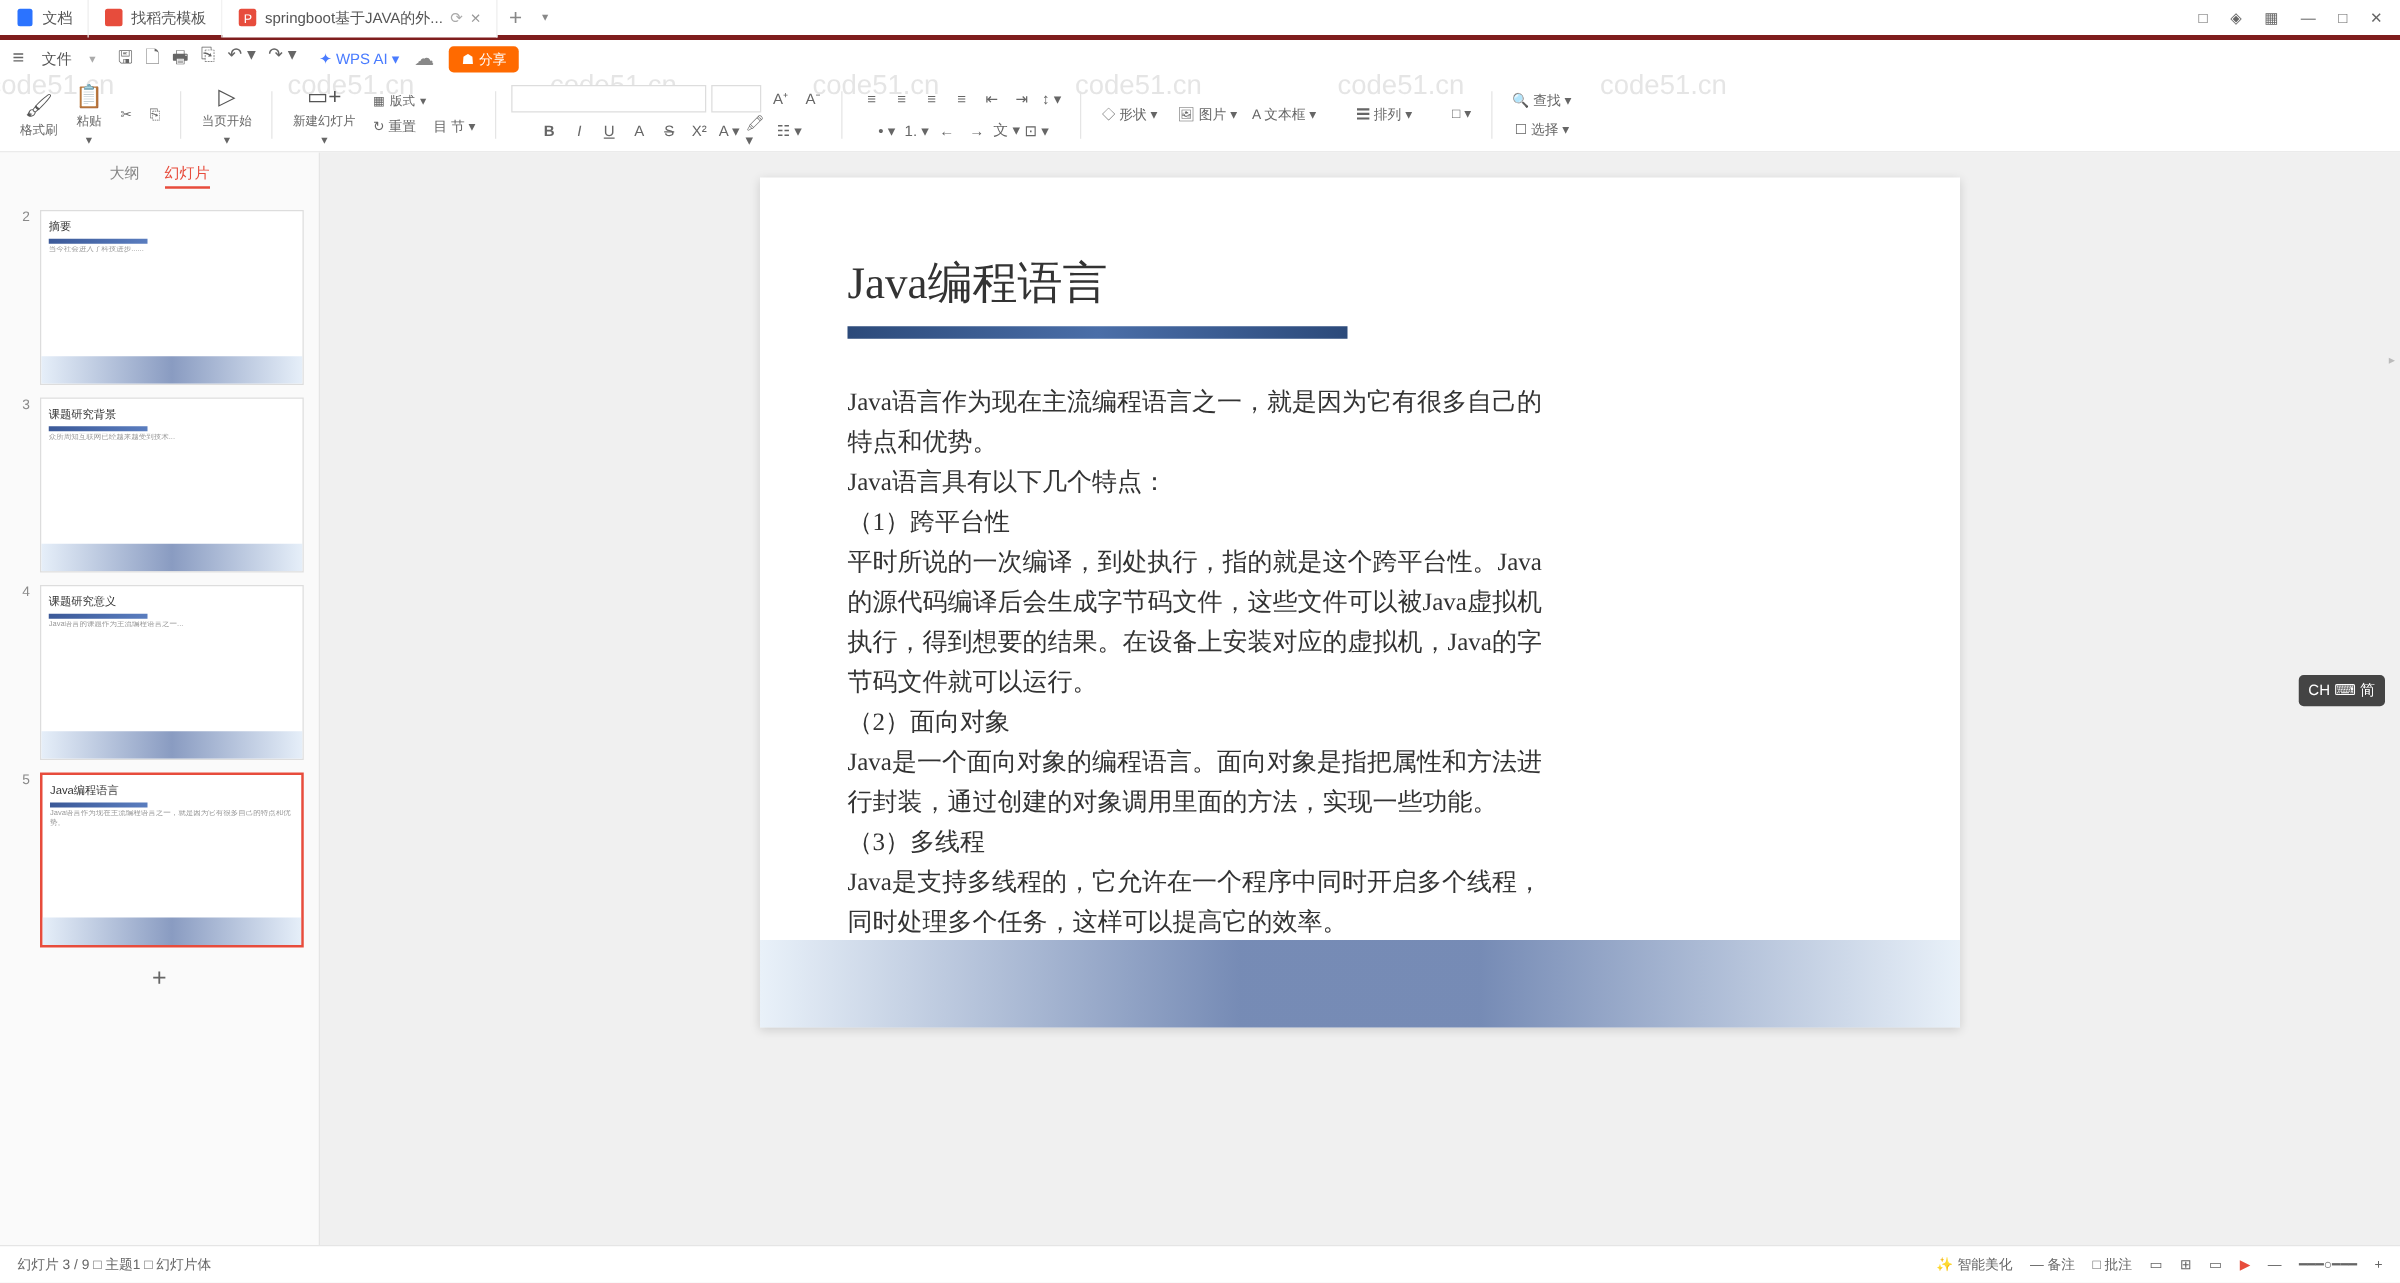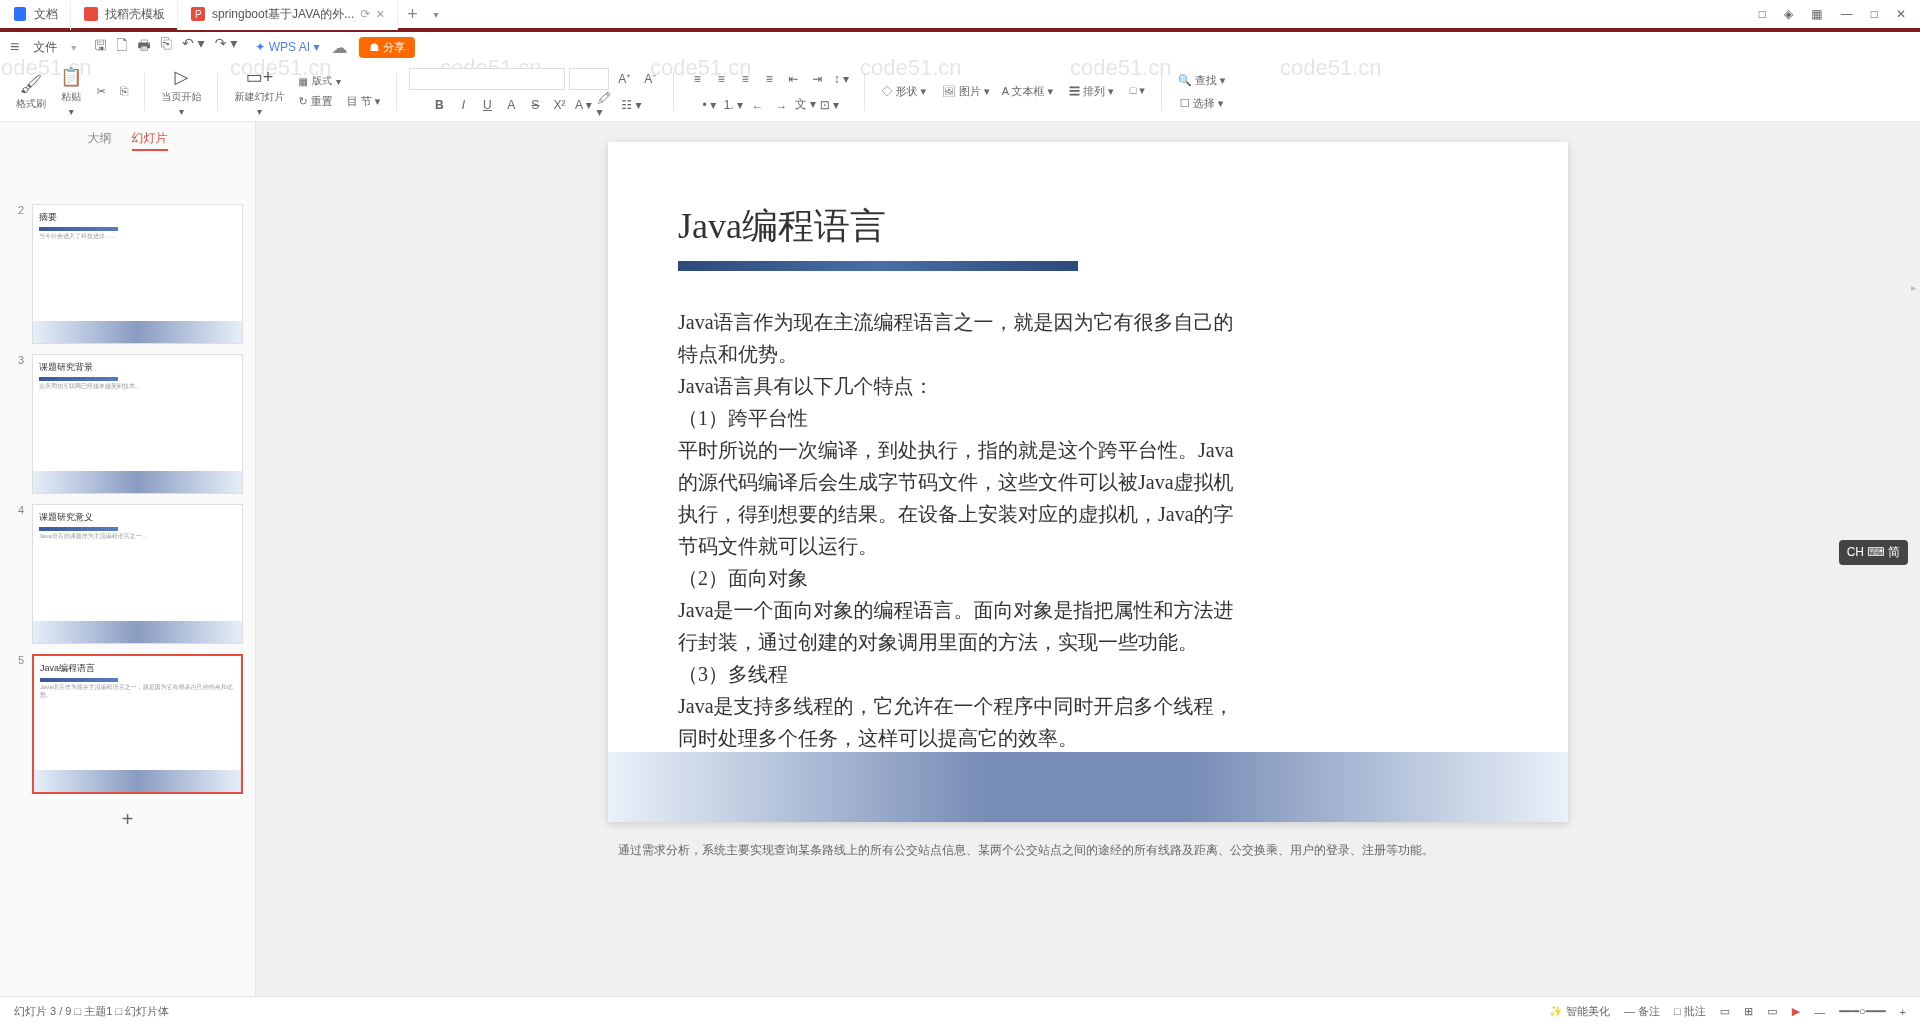--- a/index.html
+++ b/index.html
@@ -40,21 +40,21 @@
 .ribbon-btn { display: flex; flex-direction: column; align-items: center; font-size: 10px; color: #666; cursor: pointer; padding: 2px 4px; gap: 2px; }
 .ribbon-btn .icon { font-size: 18px; color: #555; }
 .ribbon-sep { width: 1px; height: 38px; background: #e5e5e5; margin: 0 4px; }
 .ribbon-small { font-size: 11px; color: #666; cursor: pointer; padding: 2px 4px; }
 .font-sel { border: 1px solid #ddd; padding: 2px 6px; font-size: 11px; min-width: 100px; height: 22px; }
 .font-size-sel { border: 1px solid #ddd; padding: 2px 4px; width: 40px; height: 22px; }
 .fmt-btn { width: 22px; height: 22px; display: inline-flex; align-items: center; justify-content: center; font-size: 12px; color: #666; cursor: pointer; }
 
 
 .main { display: flex; height: calc(100% - 152px); position: relative; z-index: 2; }
-.sidebar { width: 256px; border-right: 1px solid #e5e5e5; background: #fafafa; display: flex; flex-direction: column; gap: 36px; }
+.sidebar { width: 256px; border-right: 1px solid #e5e5e5; background: #fafafa; display: flex; flex-direction: column; }
 .sidebar-tabs { display: flex; justify-content: center; gap: 20px; padding: 8px 0; font-size: 12px; border-bottom: 1px solid transparent; }
 .sidebar-tab { cursor: pointer; color: #888; }
 .sidebar-tab.active { color: #e74c3c; border-bottom: 2px solid #e74c3c; padding-bottom: 2px; }
 .thumbs { flex: 1; overflow-y: auto; padding: 8px 12px; }
 .thumb-row { display: flex; gap: 8px; margin-bottom: 10px; }
 .thumb-num { font-size: 11px; color: #888; width: 12px; text-align: right; }
 .thumb { flex: 1; background: #fff; border: 1px solid #ddd; height: 140px; cursor: pointer; padding: 6px; font-size: 8px; color: #666; position: relative; overflow: hidden; }
 .thumb.active { border: 2px solid #e74c3c; }
 .thumb-title { font-size: 9px; color: #333; font-weight: 500; margin-bottom: 3px; }
 .thumb-bar { height: 4px; background: linear-gradient(90deg, #3b5998, #5a7dbf); margin: 2px 0; width: 40%; }
@@ -255,21 +255,21 @@
       <span class="fmt-btn">文 ▾</span>
       <span class="fmt-btn">⊡ ▾</span>
     </div>
   </div>
   <div class="ribbon-sep"></div>
   <div class="ribbon-group" style="flex-direction:row;gap:4px;">
     <div style="display:flex;gap:8px;">
       <span class="ribbon-small">◇ <span>形状</span> ▾</span>
       <span class="ribbon-small">🖼 <span>图片</span> ▾</span>
     </div>
-    <div style="display:flex;gap:8px;">
+    <div style="display:flex;gap:24px;">
       <span class="ribbon-small">A <span>文本框</span> ▾</span>
       <span class="ribbon-small">☰ <span>排列</span> ▾</span>
       <span class="ribbon-small">□ ▾</span>
     </div>
   </div>
   <div class="ribbon-sep"></div>
   <div class="ribbon-group" style="flex-direction:column;gap:4px;">
     <span class="ribbon-small">🔍 <span>查找</span> ▾</span>
     <span class="ribbon-small">☐ <span>选择</span> ▾</span>
   </div>
@@ -334,21 +334,20 @@
 执行，得到想要的结果。在设备上安装对应的虚拟机，Java的字
 节码文件就可以运行。
 （2）面向对象
 Java是一个面向对象的编程语言。面向对象是指把属性和方法进
 行封装，通过创建的对象调用里面的方法，实现一些功能。
 （3）多线程
 Java是支持多线程的，它允许在一个程序中同时开启多个线程，
 同时处理多个任务，这样可以提高它的效率。</div>
       <div class="slide-footer"></div>
     </div>
-    <div class="notes">通过需求分析，系统主要实现查询某条路线上的所有公交站点信息、某两个公交站点之间的途经的所有线路及距离、公交换乘、用户的登录、注册等功能。</div>
   </div>
   <div class="side-tools">
     <span>▸</span>
   </div>
 </div>
 
 <div class="ime-badge">CH ⌨ 简</div>
 
 <div class="statusbar">
   <span>幻灯片 3 / 9   □ 主题1    □ 幻灯片体</span>

